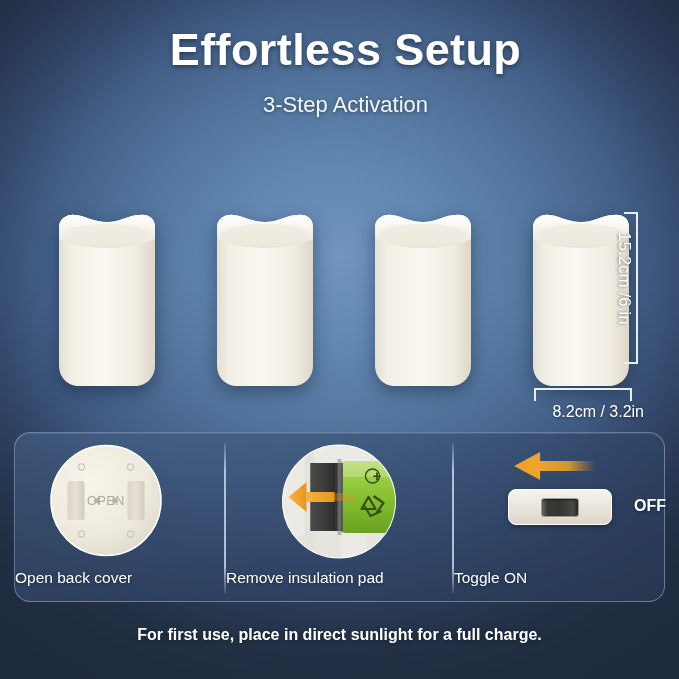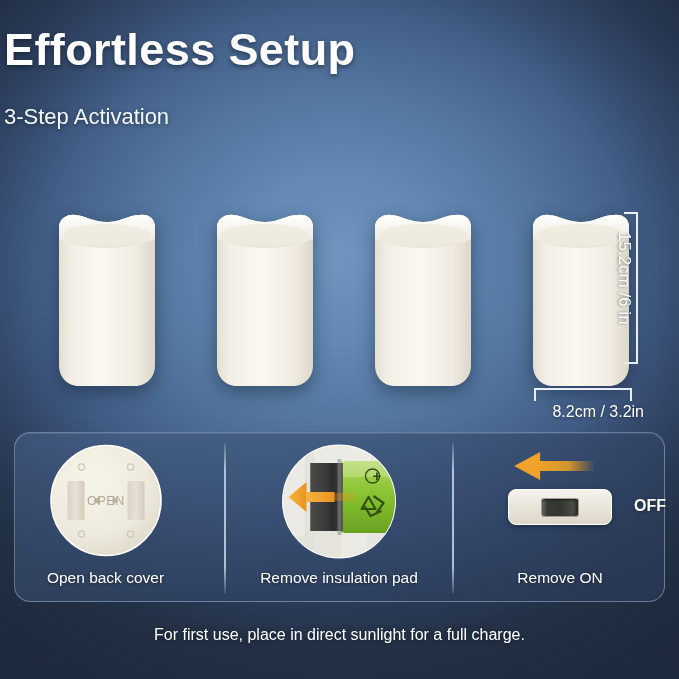--- a/index.html
+++ b/index.html
@@ -30,28 +30,28 @@
     background-image:
       repeating-linear-gradient(0deg, rgba(255,255,255,.05) 0 1px, rgba(0,0,0,.05) 1px 2px),
       repeating-linear-gradient(90deg, rgba(255,255,255,.04) 0 1px, rgba(0,0,0,.04) 1px 2px);
   }
   #bg-vignette {
     position:absolute; inset:0;
     background:radial-gradient(ellipse 78% 70% at 50% 40%, rgba(0,0,0,0) 55%, rgba(14,22,36,.45) 100%);
   }
 
   
-  #header { position:absolute; left:4px; right:0; top:24px; }
+  #header { position:absolute; left:12px; right:0; top:24px; text-align:center; }
   #title {
     font-size:45px; font-weight:bold; color:#ffffff;
     letter-spacing:.4px;
     text-shadow:0 2px 5px rgba(10,20,35,.55);
   }
   #subtitle {
-    margin-top:28px;
+    margin-top:16px;
     font-size:22px; color:#f3f6fa; font-weight:normal;
     text-shadow:0 1px 4px rgba(10,20,35,.5);
   }
 
   
   #candle-row { position:absolute; left:0; top:200px; width:679px; height:200px; }
   .candle {
     position:absolute;
     width:100px; height:183px;
     filter:drop-shadow(0 6px 9px rgba(10,20,35,.42));
@@ -96,21 +96,21 @@
   #divider-2 { left:437px; }
 
   .step { position:absolute; top:0; height:170px; }
   #step-1 { left:0; width:181px; }
   #step-2 { left:211px; width:226px; }
   #step-3 { left:439px; width:212px; }
 
   .step-art { position:absolute; left:0; right:0; top:6px; height:122px; }
   .step-label {
     position:absolute; left:0; right:0; bottom:16px;
-    text-align:center; font-size:15.5px; color:#ffffff;
+    text-align:left; font-size:15.5px; color:#ffffff;
     text-shadow:0 1px 3px rgba(10,20,35,.55);
   }
 
   
   #cover-disc {
     position:absolute; left:50%; top:4px; transform:translateX(-50%);
     width:115px; height:115px;
   }
 
   
@@ -142,20 +142,21 @@
     margin-left:44px;
   }
   #toggle-on-label { left:18px; }
   #toggle-off-label { right:0; }
 
   
   #footer {
     position:absolute; left:0; right:0; top:626px;
     text-align:center; font-size:16px; color:#ffffff;
     text-shadow:0 1px 4px rgba(10,20,35,.6);
+    font-weight:bold;
   }
 </style>
 </head>
 <body>
 
 <div id="bg"></div>
 <div id="bg-noise"></div>
 <div id="bg-vignette"></div>
 
 <div id="header">
@@ -335,17 +336,17 @@
           <rect x="28" y="10" width="56" height="10" fill="url(#targ)"></rect>
           <path d="M30 1 L4 15 L30 29 Z" fill="#f0a32a"></path>
         </svg>
       </div>
       <span id="toggle-on-label" class="toggle-side-label">ON</span>
       <div id="toggle-body">
         <div id="toggle-slider"></div>
       </div>
       <span id="toggle-off-label" class="toggle-side-label">OFF</span>
     </div>
-    <div class="step-label">Remove ON</div>
+    <div class="step-label">Toggle ON</div>
   </div>
 </div>
 
 <div id="footer">For first use, place in direct sunlight for a full charge.</div>
 
 </body></html>

